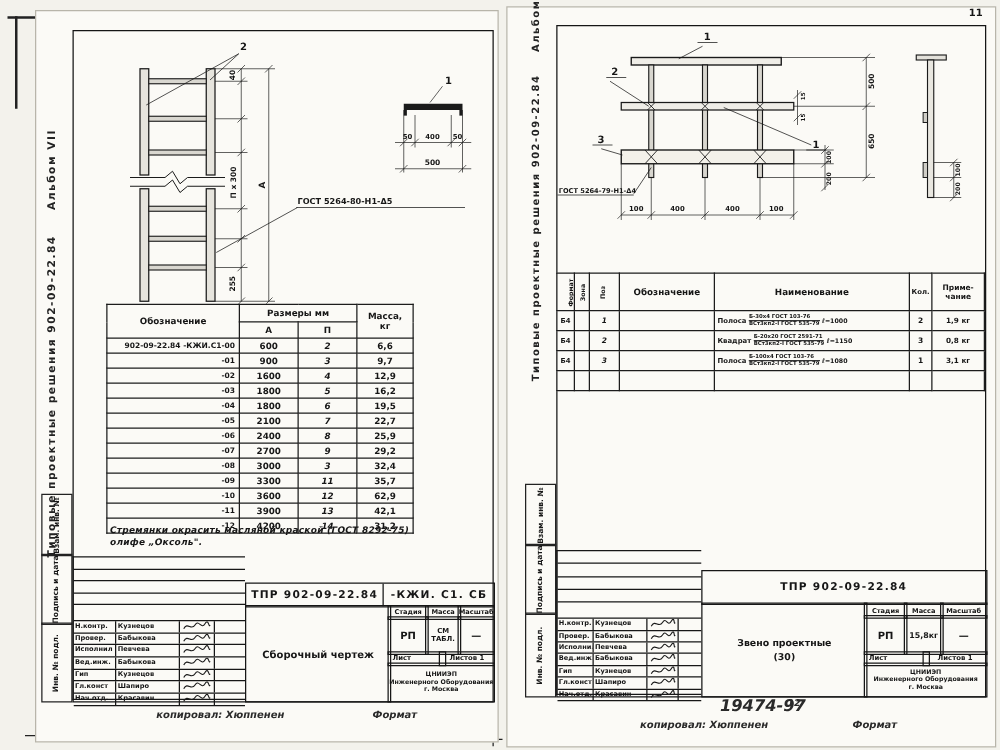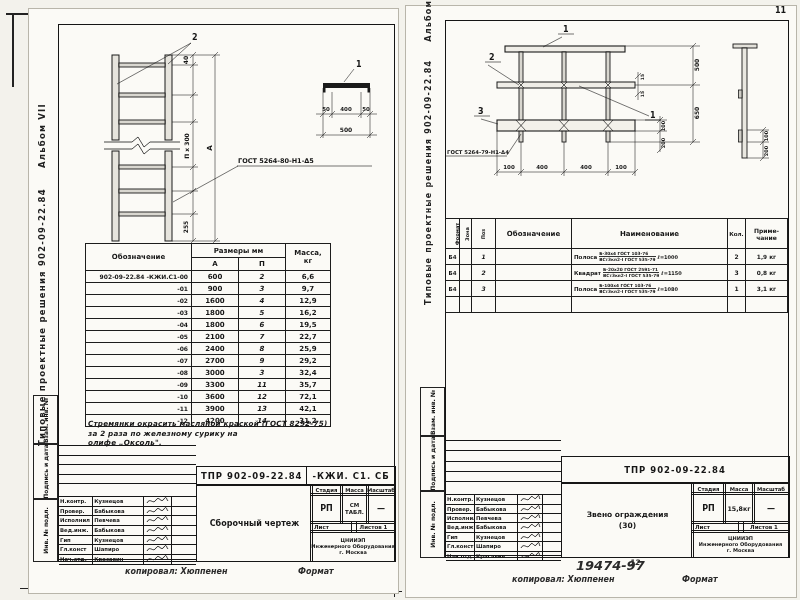--- a/index.html
+++ b/index.html
@@ -228,42 +228,41 @@
         <td class="des">-09</td>
         <td>3300</td>
         <td style="font-style:italic;">11</td>
         <td>35,7</td>
       </tr>
 
       <tr>
         <td class="des">-10</td>
         <td>3600</td>
         <td style="font-style:italic;">12</td>
-        <td>72,1</td>
+        <td>62,9</td>
       </tr>
 
       <tr>
         <td class="des">-11</td>
         <td>3900</td>
         <td style="font-style:italic;">13</td>
         <td>42,1</td>
       </tr>
 
       <tr>
         <td class="des">-12</td>
         <td>4200</td>
         <td style="font-style:italic;">14</td>
         <td>31,2</td>
       </tr>
     </tbody>
   </table>
 
   <div class="note" style="left:88px;top:419px;font-style:italic;">
     <div>Стремянки    окрасить   масляной    краской (ГОСТ 8292-75)</div>
-    <div>за 2 раза    по   железному    сурику   на</div>
     <div>олифе „Оксоль".</div>
   </div>
 
   <div class="tb" style="left:58px;top:445px;width:335px;height:115px;">
     <div class="tb-leftcol" style="width:137px;">
       <div class="tb-erow" style="height:8.5px;"></div>
         <div class="tb-erow" style="height:8.5px;"></div>
       <div class="tb-erow" style="height:8.5px;"></div>
         <div class="tb-erow" style="height:8.5px;"></div>
       <div class="tb-erow" style="height:12px;"></div>
@@ -625,21 +624,21 @@
               </svg></span>
           <span style="width:18px;border-right:none;"></span>
         </div>
       </div>
     </div>
     <div style="width:227px;position:relative;">
       <div class="tb-doc" style="position:absolute;left:0;top:16px;width:227px;height:26px;">
         <span style="flex:1.4;">ТПР  902-09-22.84</span>
       </div>
       <div class="cell" style="position:absolute;left:0;top:42px;width:131px;height:74px;font-size:7.5px;line-height:11px;flex-direction:column;">
-        <span>Звено ограждения</span>
+        <span>Звено проектные</span>
         <span>(30)</span>
       </div>
       <div class="cell" style="position:absolute;left:130px;top:42px;width:33px;height:11px;font-size:5.3px;">Стадия</div>
       <div class="cell" style="position:absolute;left:162px;top:42px;width:30px;height:11px;font-size:5.3px;">Масса</div>
       <div class="cell" style="position:absolute;left:191px;top:42px;width:36px;height:11px;font-size:5.3px;">Масштаб</div>
       <div class="cell" style="position:absolute;left:130px;top:52px;width:33px;height:30px;font-size:8px;">РП</div>
       <div class="cell" style="position:absolute;left:162px;top:52px;width:30px;height:30px;font-size:6.3px;">15,8кг</div>
       <div class="cell" style="position:absolute;left:191px;top:52px;width:36px;height:30px;font-size:8px;">—</div>
       <div class="cell" style="position:absolute;left:130px;top:81px;width:48px;height:10px;font-size:5.5px;justify-content:flex-start;padding-left:3px;">Лист</div>
       <div class="cell" style="position:absolute;left:177px;top:81px;width:50px;height:10px;font-size:5.5px;">Листов 1</div>

